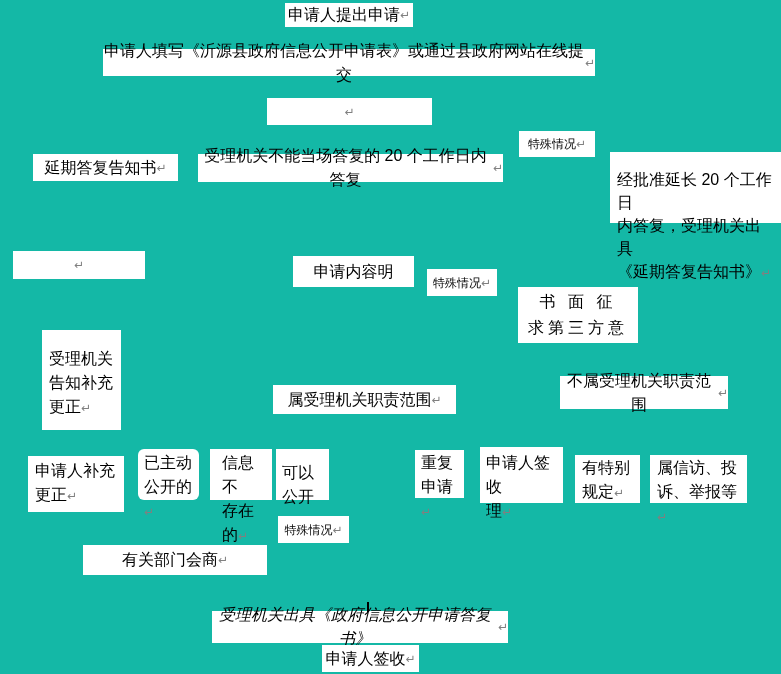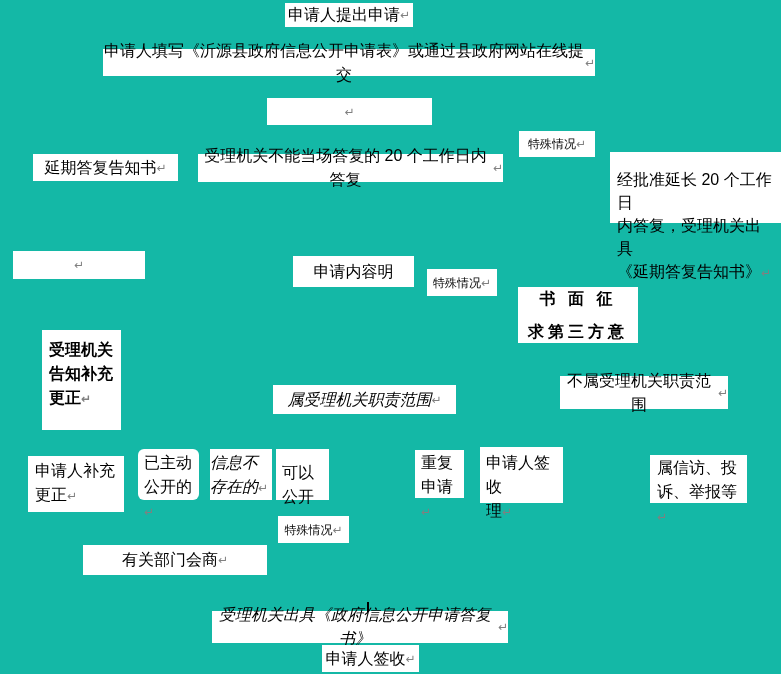--- a/index.html
+++ b/index.html
@@ -9,21 +9,21 @@
   }
   #canvas{position:relative;width:781px;height:674px;background:#14b8a6;}
   .node{
     position:absolute;background:#fff;color:#000;
     font-size:16px;line-height:24px;box-sizing:border-box;
     white-space:pre-line;
   }
   .c{display:flex;align-items:center;justify-content:center;text-align:center;}
   .tl{padding:3px 7px;text-align:left;}
   .sm{font-size:12px;line-height:18px;}
-  .ls{letter-spacing:4px;line-height:33px;font-weight:bold;}
+  .ls{letter-spacing:4px;line-height:26px;}
   .lh23{line-height:23px;padding:16px 7px;}
   .pmark{color:#808080;font-size:12px;white-space:nowrap;}
   .tick{position:absolute;width:2px;height:10px;background:#000;}
 </style>
 </head>
 <body>
 
 <div id="canvas">
 
   <div class="node c" style="left:285px;top:3px;width:128px;height:24px;"><span>申请人提出申请</span><span class="pmark">↵</span></div>
@@ -44,47 +44,49 @@
 
   <div class="node c" style="left:13px;top:251px;width:132px;height:28px;"><span class="pmark">↵</span></div>
 
   <div class="node c" style="left:293px;top:256px;width:121px;height:31px;"><span>申请内容明</span><span class="pmark"></span></div>
 
   <div class="node c sm" style="left:427px;top:269px;width:70px;height:27px;"><span>特殊情况</span><span class="pmark">↵</span></div>
 
   <div class="node c ls" style="left:518px;top:287px;width:120px;height:56px;"><span>书 面 征
 求第三方意</span><span class="pmark"></span></div>
 
-  <div class="node tl" style="left:42px;top:330px;width:79px;height:100px;padding-top:8px;font-weight:bold;"><span>受理机关
+  <div class="node tl" style="left:42px;top:330px;width:79px;height:100px;padding-top:17px;"><span>受理机关
 告知补充
 更正</span><span class="pmark">↵</span></div>
 
-  <div class="node c" style="left:273px;top:385px;width:183px;height:29px;font-style:italic;"><span>属受理机关职责范围</span><span class="pmark">↵</span></div>
+  <div class="node c" style="left:273px;top:385px;width:183px;height:29px;"><span>属受理机关职责范围</span><span class="pmark">↵</span></div>
 
   <div class="node c" style="left:560px;top:376px;width:168px;height:33px;"><span>不属受理机关职责范围</span><span class="pmark">↵</span></div>
 
   <div class="node tl" style="left:28px;top:456px;width:96px;height:56px;"><span>申请人补充
 更正</span><span class="pmark">↵</span></div>
 
   <div class="node tl" style="left:138px;top:449px;width:61px;height:51px;padding:2px 6px;border-radius:6px;"><span>已主动
 公开的</span><span class="pmark">↵</span></div>
 
-  <div class="node tl" style="left:210px;top:449px;width:62px;height:51px;padding:2px 0;font-style:italic;"><span>信息不
+  <div class="node tl" style="left:210px;top:449px;width:62px;height:51px;padding:2px 12px;"><span>信息不
 存在的</span><span class="pmark">↵</span></div>
 
   <div class="node tl" style="left:276px;top:449px;width:53px;height:51px;padding:12px 6px;"><span>可以
 公开</span><span class="pmark">↵</span></div>
 
 
   <div class="node tl" style="left:415px;top:450px;width:49px;height:48px;padding:1px 6px;"><span>重复
 申请</span><span class="pmark">↵</span></div>
 
   <div class="node tl" style="left:480px;top:447px;width:83px;height:56px;padding:4px 6px;"><span>申请人签收
 理</span><span class="pmark">↵</span></div>
 
+  <div class="node tl" style="left:575px;top:455px;width:65px;height:48px;padding:1px 7px;"><span>有特别
+规定</span><span class="pmark">↵</span></div>
 
   <div class="node tl" style="left:650px;top:455px;width:97px;height:48px;padding:1px 7px;"><span>属信访、投
 诉、举报等</span><span class="pmark">↵</span></div>
 
   <div class="node c sm" style="left:278px;top:516px;width:71px;height:27px;"><span>特殊情况</span><span class="pmark">↵</span></div>
 
   <div class="node c" style="left:83px;top:545px;width:184px;height:30px;"><span>有关部门会商</span><span class="pmark">↵</span></div>
 
   <div class="node c" style="left:212px;top:611px;width:296px;height:32px;font-style:italic;"><span>受理机关出具《政府信息公开申请答复书》</span><span class="pmark">↵</span></div>
 

